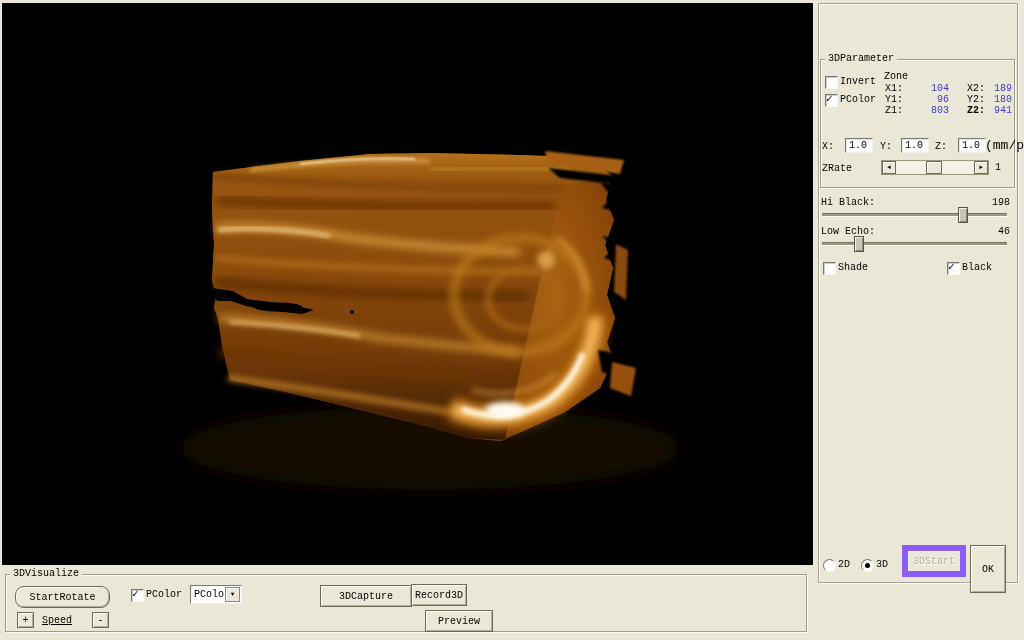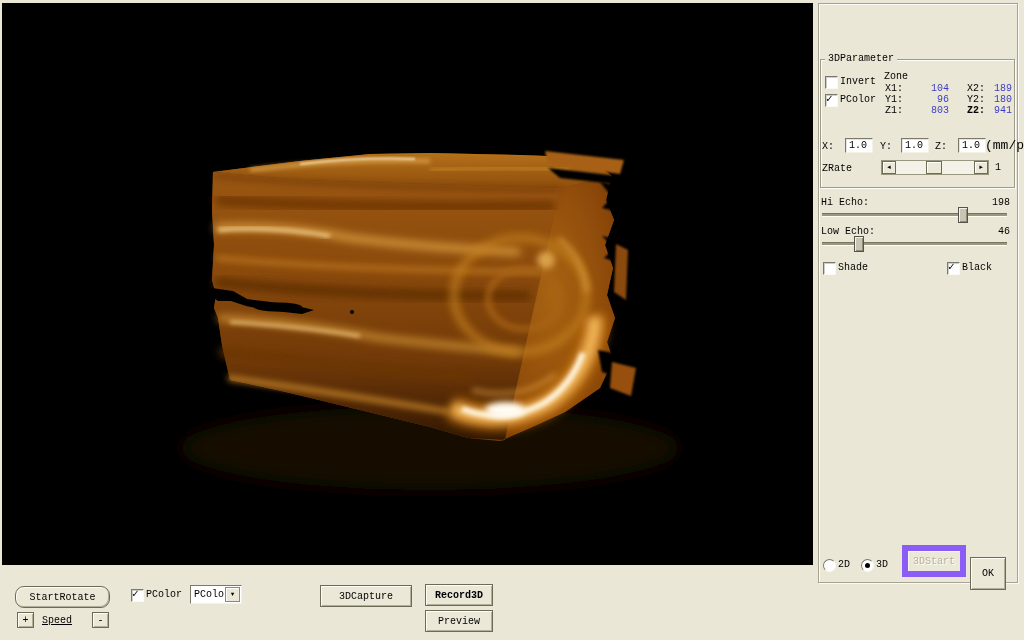--- a/index.html
+++ b/index.html
@@ -234,21 +234,21 @@
 
     <span class="lbl" style="left:1px;top:103px;">ZRate</span>
     <div class="sbar" style="left:60px;top:100px;width:106px;">
       <span class="sbtn" style="left:0;"><span>◄</span></span>
       <span class="sthumb" style="left:44px;"></span>
       <span class="sbtn" style="right:0;"><span>►</span></span>
     </div>
     <span class="lbl" style="left:174px;top:102px;">1</span>
   </div>
 
-  <span class="lbl" style="left:7px;top:197px;">Hi Echo:</span>
+  <span class="lbl" style="left:7px;top:197px;">Hi Black:</span>
   <span class="lbl" style="left:146px;top:197px;width:50px;text-align:right;">198</span>
   <div class="slider" style="left:8px;top:207px;">
     <div class="groove"></div>
     <div class="thumb" style="left: 136px;"></div>
   </div>
 
   <span class="lbl" style="left:7px;top:226px;">Low Echo:</span>
   <span class="lbl" style="left:146px;top:226px;width:50px;text-align:right;">46</span>
   <div class="slider" style="left:8px;top:236px;">
     <div class="groove"></div>
@@ -263,37 +263,40 @@
   <span class="lbl" style="left:148px;top:262px;">Black</span>
 
   <span class="rb" style="left:9px;top:559px;"></span>
   <span class="lbl" style="left:24px;top:559px;">2D</span>
   <span class="rb on" style="left:47px;top:559px;">
       <span class="dot"></span>
     </span>
   <span class="lbl" style="left:62px;top:559px;">3D</span>
 
   <button class="btn disabled" style="left:88px;top:545px;width:64px;height:32px;">3DStart</button>
-  <button class="btn" style="left:156px;top:545px;width:36px;height:33px;margin-top:12px;">OK</button>
+  <button class="btn" style="left:156px;top:545px;width:36px;height:48px;">OK</button>
 </div>
 
 <div class="abs" id="bottom-bar" style="left:0;top:565px;width:814px;height:75px;">
+  <div class="gbox" style="left:5px;top:9px;width:800px;height:56px;">
+    <span class="gtitle">3DVisualize</span>
+  </div>
 
   <button class="btn" style="left:15px;top:21px;width:95px;height:22px;border-radius:9px;">StartRotate</button>
 
   <button class="btn" style="left:17px;top:47px;width:17px;height:16px;">+</button>
   <span class="lbl" style="left:42px;top:50px;text-decoration:underline;">Speed</span>
   <button class="btn" style="left:92px;top:47px;width:17px;height:16px;">-</button>
 
   <span class="cb on" style="left:131px;top:24px;">
       <span class="chk">✓</span>
     </span>
   <span class="lbl" style="left:146px;top:24px;">PColor</span>
 
   <div class="combo" style="left:190px;top:20px;width:50px;height:17px;">
     <span class="cval">PColor</span>
     <span class="cbtn">▼</span>
   </div>
 
   <button class="btn" style="left:320px;top:20px;width:92px;height:22px;">3DCapture</button>
-  <button class="btn" style="left:425px;top:19px;width:68px;height:22px;font-weight:bold;">Record3D</button>
+  <button class="btn" style="left:411px;top:19px;width:56px;height:22px;">Record3D</button>
   <button class="btn" style="left:425px;top:45px;width:68px;height:22px;">Preview</button>
 </div>
 
 </body></html>

